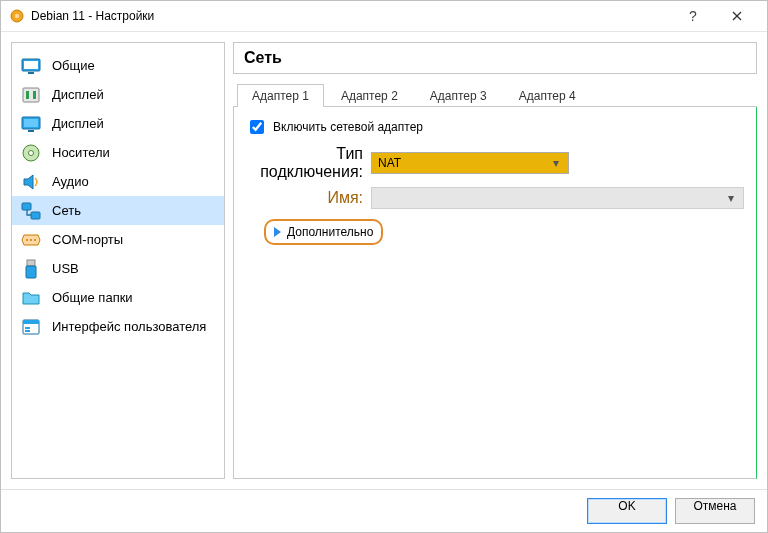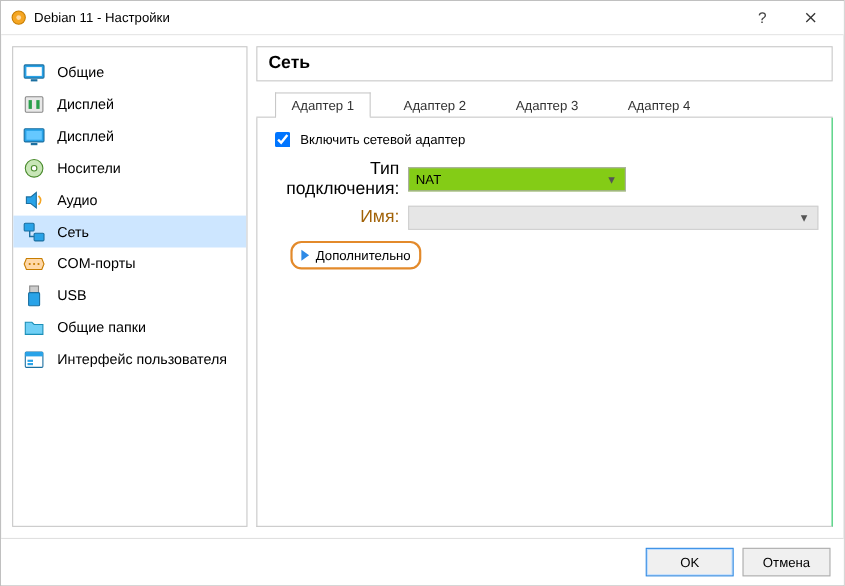--- a/index.html
+++ b/index.html
@@ -103,21 +103,20 @@
     padding-left: 4px;
   }
   .tab {
     padding: 4px 14px 4px 14px;
     font-size: 12px;
     color: #333;
     border: 1px solid transparent;
     border-bottom: none;
     margin-bottom: -1px;
     margin-right: 2px;
-    margin-left: 13px;
   }
   .tab.active {
     border-color: #c8c8c8;
     background: #fff;
     position: relative;
   }
   .tab.active::after {
     content: "";
     position: absolute;
     left: 0; right: 0; bottom: -1px; height: 2px; background:#fff;
@@ -149,21 +148,21 @@
     text-align: right;
     padding-right: 8px;
     color: #000;
     font-size: 16px;
   }
   .form-row.disabled .row-label { color: #a16207; }
   .combo {
     flex: 1 1 auto;
     height: 22px;
     border: 1px solid #adadad;
-    background: #84cc16;
+    background: #eab308;
     display: flex;
     align-items: center;
     padding: 0 6px;
     font-size: 12px;
     box-sizing: border-box;
     position: relative;
   }
   .combo .caret {
     position: absolute;
     right: 4px; top: 50%; transform: translateY(-50%);
@@ -204,21 +203,20 @@
     padding: 0 12px;
     gap: 8px;
     background: #fff;
   }
   .btn {
     min-width: 78px;
     height: 24px;
     border: 1px solid #adadad;
     background: #f0f0f0;
     display: inline-flex;
-    align-items: center;
     justify-content: center;
     font-size: 12px;
   }
   .btn.primary {
     border-color: #2e8ae6;
     box-shadow: inset 0 0 0 1px #bcdcff;
   }
   label { cursor: default; }
 </style>
 </head>

